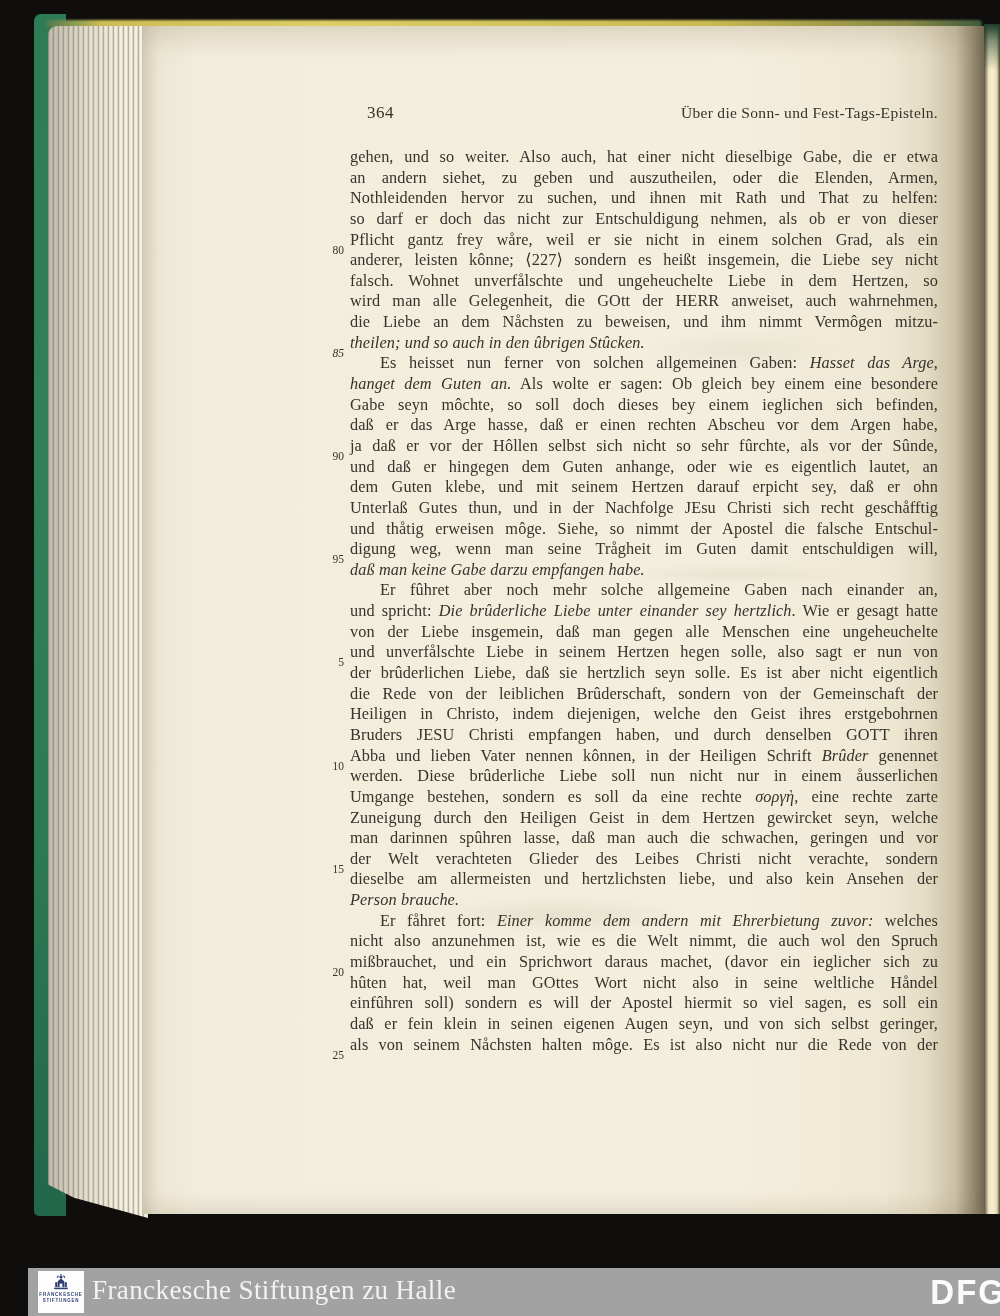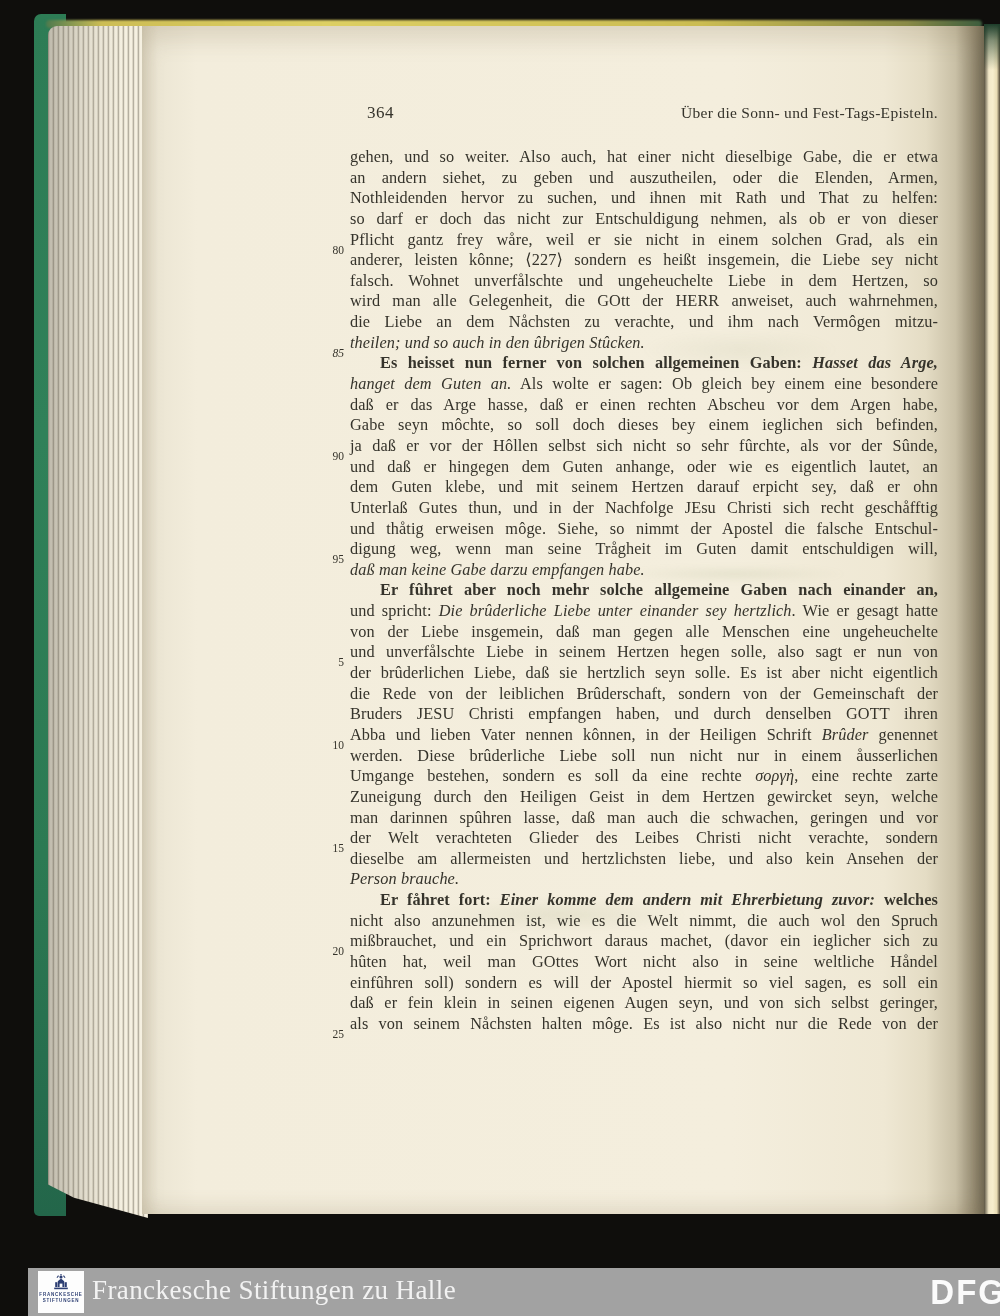--- a/index.html
+++ b/index.html
@@ -54,21 +54,21 @@
   .pagenum { position:absolute; left:17px; top:0; font-size:17px; letter-spacing:.5px; }
   .running-title { position:absolute; left:0; right:0; top:1px; text-align:right; font-size:15.5px; letter-spacing:.3px; }
   .textblock { position:absolute; left:350px; top:147px; width:588px; }
   .line {
     position:relative; height:20.65px; line-height:20.65px;
     font-size:16.3px; letter-spacing:.1px;
     text-align:justify; text-align-last:justify; -moz-text-align-last:justify;
     white-space:nowrap;
   }
   .line.last { text-align-last:left;font-style:italic; -moz-text-align-last:left; }
-  .line.indent { text-indent:30px;font-weight:bold; }
+  .line.indent { text-indent:30px; }
   .line .it { font-style:italic; }
   .lineno {
     position:absolute; left:-26px; top:10px; width:20px;
     text-align:right; text-align-last:right; -moz-text-align-last:right;
     font-size:11.5px; letter-spacing:0; text-indent:0;
   }
   
   .footer-bar {
     position:absolute; left:0; top:1268px; width:1000px; height:48px;
     background:#a2a2a2;
@@ -114,39 +114,40 @@
 
   <div class="textblock print" id="textblock">
       <div class="line"><span>gehen, und so weiter. Also auch, hat einer nicht dieselbige Gabe, die er etwa</span></div>
       <div class="line"><span>an andern siehet, zu geben und auszutheilen, oder die Elenden, Armen,</span></div>
       <div class="line"><span>Nothleidenden hervor zu suchen, und ihnen mit Rath und That zu helfen:</span></div>
       <div class="line"><span>so darf er doch das nicht zur Entschuldigung nehmen, als ob er von dieser</span></div>
       <div class="line"><span class="lineno">80</span><span>Pflicht gantz frey wåre, weil er sie nicht in einem solchen Grad, als ein</span></div>
       <div class="line"><span>anderer, leisten kônne; ⟨227⟩ sondern es heißt insgemein, die Liebe sey nicht</span></div>
       <div class="line"><span>falsch. Wohnet unverfålschte und ungeheuchelte Liebe in dem Hertzen, so</span></div>
       <div class="line"><span>wird man alle Gelegenheit, die GOtt der HERR anweiset, auch wahrnehmen,</span></div>
-      <div class="line"><span>die Liebe an dem Nåchsten zu verachte, und ihm nach Vermôgen mitzu-</span></div>
+      <div class="line"><span>die Liebe an dem Nåchsten zu beweisen, und ihm nimmt Vermôgen mitzu-</span></div>
       <div class="line last"><span class="lineno">85</span><span>theilen; und so auch in den ûbrigen Stûcken.</span></div>
       <div class="line indent"><span>Es heisset nun ferner von solchen allgemeinen Gaben: </span><span class="it">Hasset das Arge,</span></div>
       <div class="line"><span class="it">hanget dem Guten an.</span><span> Als wolte er sagen: Ob gleich bey einem eine besondere</span></div>
+      <div class="line"><span>Gabe seyn môchte, so soll doch dieses bey einem ieglichen sich befinden,</span></div>
       <div class="line"><span>daß er das Arge hasse, daß er einen rechten Abscheu vor dem Argen habe,</span></div>
-      <div class="line"><span>Gabe seyn môchte, so soll doch dieses bey einem ieglichen sich befinden,</span></div>
       <div class="line"><span class="lineno">90</span><span>ja daß er vor der Hôllen selbst sich nicht so sehr fûrchte, als vor der Sûnde,</span></div>
       <div class="line"><span>und daß er hingegen dem Guten anhange, oder wie es eigentlich lautet, an</span></div>
       <div class="line"><span>dem Guten klebe, und mit seinem Hertzen darauf erpicht sey, daß er ohn</span></div>
       <div class="line"><span>Unterlaß Gutes thun, und in der Nachfolge JEsu Christi sich recht geschåfftig</span></div>
       <div class="line"><span>und thåtig erweisen môge. Siehe, so nimmt der Apostel die falsche Entschul-</span></div>
       <div class="line"><span class="lineno">95</span><span>digung weg, wenn man seine Trågheit im Guten damit entschuldigen will,</span></div>
       <div class="line last"><span>daß man keine Gabe darzu empfangen habe.</span></div>
       <div class="line indent"><span>Er fûhret aber noch mehr solche allgemeine Gaben nach einander an,</span></div>
       <div class="line"><span>und spricht: </span><span class="it">Die brûderliche Liebe unter einander sey hertzlich</span><span>. Wie er gesagt hatte</span></div>
       <div class="line"><span>von der Liebe insgemein, daß man gegen alle Menschen eine ungeheuchelte</span></div>
       <div class="line"><span class="lineno">5</span><span>und unverfålschte Liebe in seinem Hertzen hegen solle, also sagt er nun von</span></div>
       <div class="line"><span>der brûderlichen Liebe, daß sie hertzlich seyn solle. Es ist aber nicht eigentlich</span></div>
       <div class="line"><span>die Rede von der leiblichen Brûderschaft, sondern von der Gemeinschaft der</span></div>
+      <div class="line"><span>Heiligen in Christo, indem diejenigen, welche den Geist ihres erstgebohrnen</span></div>
       <div class="line"><span>Bruders JESU Christi empfangen haben, und durch denselben GOTT ihren</span></div>
       <div class="line"><span class="lineno">10</span><span>Abba und lieben Vater nennen kônnen, in der Heiligen Schrift </span><span class="it">Brûder</span><span> genennet</span></div>
       <div class="line"><span>werden. Diese brûderliche Liebe soll nun nicht nur in einem åusserlichen</span></div>
       <div class="line"><span>Umgange bestehen, sondern es soll da eine rechte </span><span class="it">σοργὴ</span><span>, eine rechte zarte</span></div>
       <div class="line"><span>Zuneigung durch den Heiligen Geist in dem Hertzen gewircket seyn, welche</span></div>
       <div class="line"><span>man darinnen spûhren lasse, daß man auch die schwachen, geringen und vor</span></div>
       <div class="line"><span class="lineno">15</span><span>der Welt verachteten Glieder des Leibes Christi nicht verachte, sondern</span></div>
       <div class="line"><span>dieselbe am allermeisten und hertzlichsten liebe, und also kein Ansehen der</span></div>
       <div class="line last"><span>Person brauche.</span></div>
       <div class="line indent"><span>Er fåhret fort: </span><span class="it">Einer komme dem andern mit Ehrerbietung zuvor:</span><span> welches</span></div>

